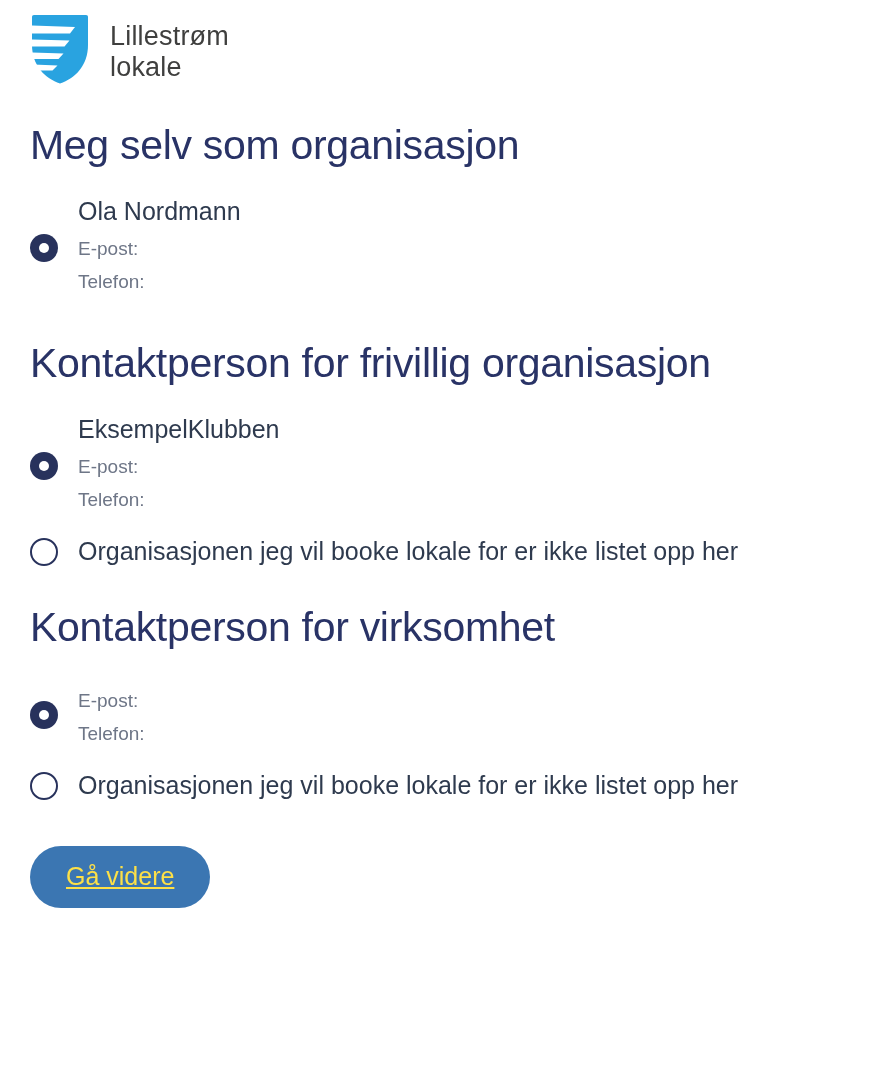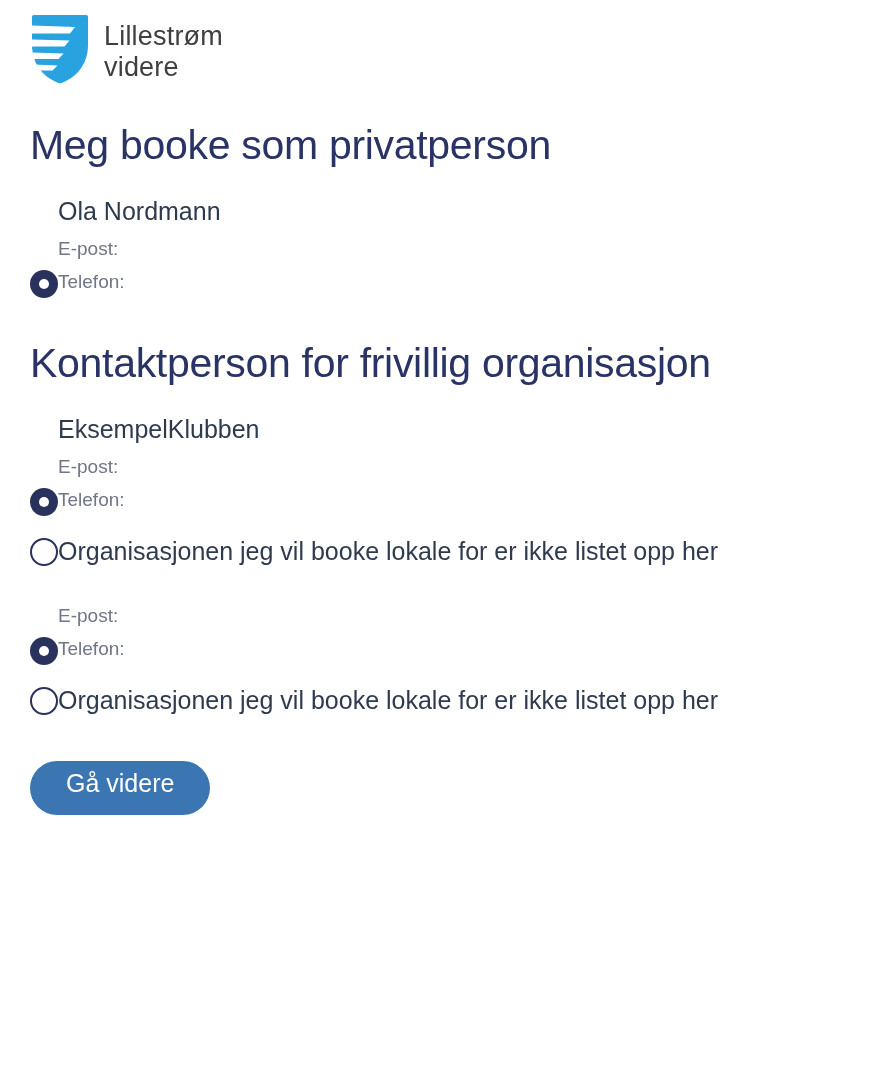--- a/index.html
+++ b/index.html
@@ -8,21 +8,21 @@
   body { font-family: "Liberation Sans", "DejaVu Sans", sans-serif; }
 
   .page {
     width: 882px;
     min-height: 1082px;
     padding: 14px 20px 40px 30px;
     background: #ffffff;
   }
 
   
-  .logo { display: flex; align-items: flex-start; gap: 14px; text-decoration: none; }
+  .logo { display: flex; align-items: flex-start; gap: 20px; text-decoration: none; }
   .logo-shield { width: 60px; height: 70px; flex: none; }
   .logo-text {
     font-size: 27px;
     line-height: 31px;
     color: #3F3F3E;
     padding-top: 7px;
     letter-spacing: 0.2px;
   }
 
   
@@ -38,21 +38,21 @@
     margin: 38px 0 0;
     font-size: 41px;
     font-weight: 400;
     color: #293366;
     letter-spacing: -0.3px;
     line-height: 1.15;
   }
   h2.after-details { margin-top: 42px; }
 
   
-  .option { display: flex; align-items: flex-end; margin-top: 27px; cursor: pointer; }
+  .option { display: flex; align-items: center; gap: 20px; margin-top: 27px; cursor: pointer; }
   .option.standalone { margin-top: 20px; }
   .radio {
     width: 28px; height: 28px;
     border-radius: 50%;
     flex: none;
     margin-top: 1px;
     position: relative;
     cursor: pointer;
   }
   .radio.selected { background: #28325C; }
@@ -78,54 +78,55 @@
     font-size: 19px;
     color: #6E7687;
     line-height: 33px;
   }
 
   
   .btn-primary {
     margin-top: 46px;
     display: inline-block;
     background: #3B76B2;
-    color: #ffffff;
+    color: #fde047;
     font-size: 25px;
     font-family: inherit;
     border: none;
     border-radius: 34px;
-    padding: 10px 36px 19px;
+    padding: 18px 36px 19px;
     cursor: pointer;
     line-height: 1;
+    text-decoration: underline;
   }
 </style>
 </head>
 <body>
 
 <div class="page">
 
   
   <a class="logo">
     <svg class="logo-shield" viewBox="0 0 60 70" xmlns="http://www.w3.org/2000/svg" aria-hidden="true">
       <path d="M4 1 H56 C57.4 1 58 1.7 58 3 V31 C58 51.5 45 64.5 30 69.5 C15 64.5 2 51.5 2 31 V3 C2 1.7 2.6 1 4 1 Z" fill="#29A3E0"></path>
       <polygon points="2,11.5 45,13 40,19.5 2,19.5" fill="#ffffff"></polygon>
       <polygon points="2,25.5 39.5,26.5 34.5,32.5 2,32.5" fill="#ffffff"></polygon>
       <polygon points="2,38.5 33.5,39.5 28.5,45 2,45" fill="#ffffff"></polygon>
       <polygon points="3,50.5 27.5,51.5 22.5,56.5 4.5,56.5" fill="#ffffff"></polygon>
     </svg>
     <div class="logo-text">
       <div>Lillestrøm</div>
-      <div>videre</div>
+      <div>lokale</div>
     </div>
   </a>
 
   
 
   
-  <h2 class="section-heading">Meg booke som privatperson</h2>
+  <h2 class="section-heading">Meg selv som organisasjon</h2>
 
   <div class="option">
     <span class="radio selected" role="radio" aria-checked="true"></span>
     <div class="opt-body">
       <div class="opt-label">Ola Nordmann</div>
       <div class="opt-details">
         <div class="opt-detail">E-post:</div>
         <div class="opt-detail">Telefon:</div>
       </div>
     </div>
@@ -146,20 +147,21 @@
   </div>
 
   <div class="option standalone">
     <span class="radio unselected" role="radio" aria-checked="false"></span>
     <div class="opt-body">
       <div class="opt-label">Organisasjonen jeg vil booke lokale for er ikke listet opp her</div>
     </div>
   </div>
 
   
+  <h2 class="section-heading">Kontaktperson for virksomhet</h2>
 
   <div class="option">
     <span class="radio selected" role="radio" aria-checked="true"></span>
     <div class="opt-body">
       <div class="opt-details">
         <div class="opt-detail">E-post:</div>
         <div class="opt-detail">Telefon:</div>
       </div>
     </div>
   </div>

